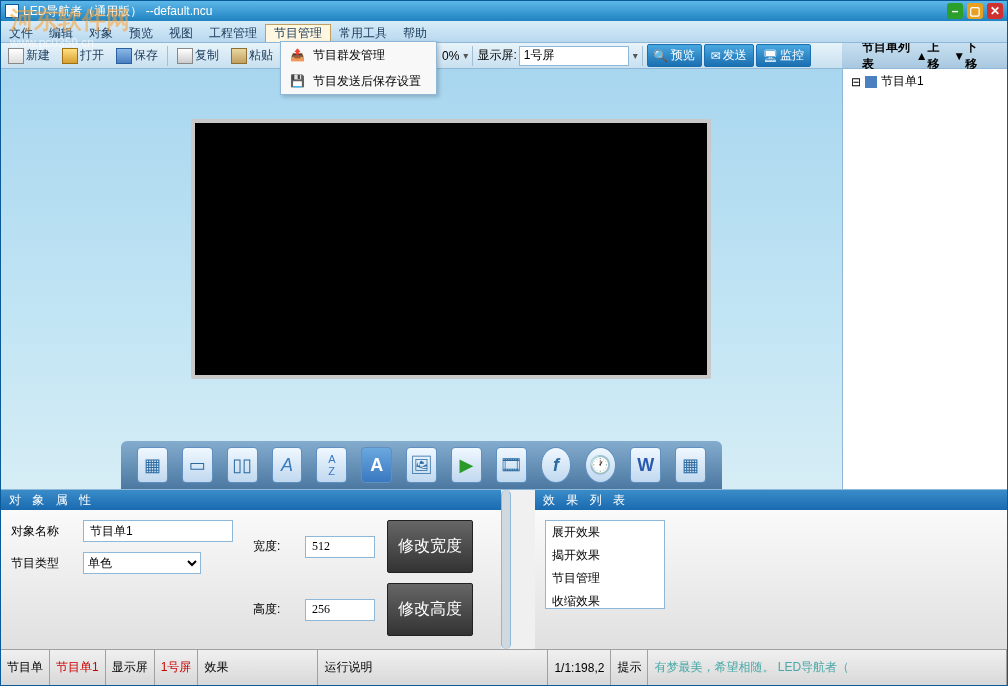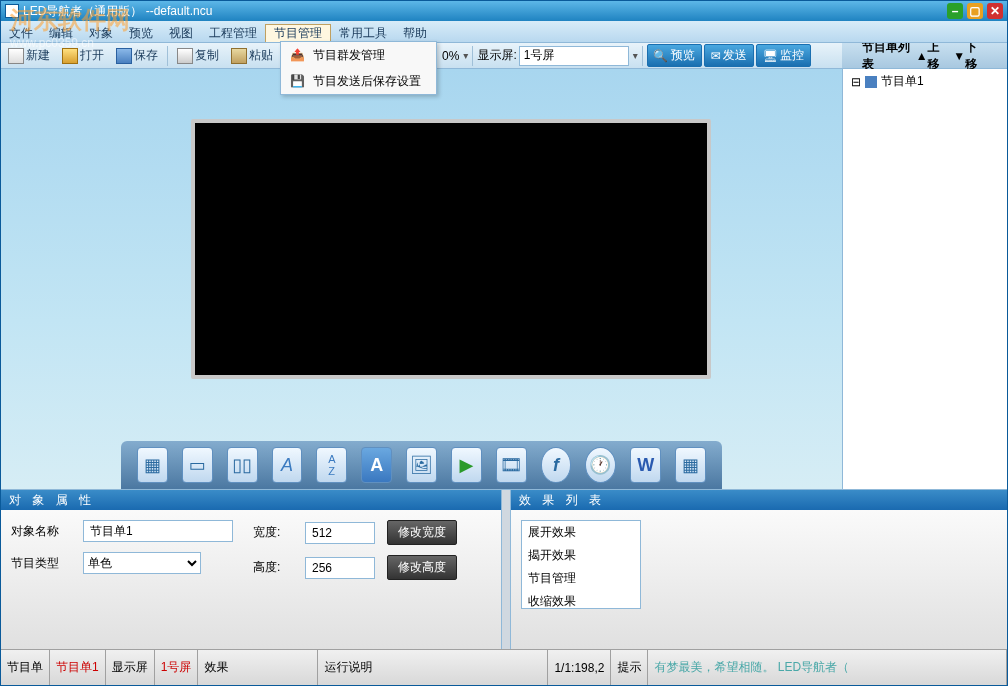--- a/index.html
+++ b/index.html
@@ -46,33 +46,33 @@
 .screen-preview { position: absolute; left: 190px; top: 50px; width: 520px; height: 260px; background: #000; border: 4px solid #c8c8c8; border-radius: 2px; }
 .right-panel { width: 165px; background: #fff; border-left: 1px solid #8fb8d8; display: flex; flex-direction: column; }
 .tree-item { padding: 4px 8px; display: flex; align-items: center; font-size: 12px; cursor: pointer; }
 
 
 .dock { position: absolute; bottom: 0; left: 120px; right: 120px; height: 48px; background: linear-gradient(to bottom, rgba(80,130,180,0.6), rgba(40,90,140,0.8)); border-radius: 6px 6px 0 0; display: flex; align-items: center; justify-content: center; gap: 14px; padding: 0 16px; }
 .dock-icon { width: 36px; height: 36px; background: linear-gradient(to bottom, #f0f8ff, #c0d8ef); border: 1px solid #6090c0; border-radius: 4px; cursor: pointer; display: flex; align-items: center; justify-content: center; font-size: 18px; color: #2a6aa0; }
 
 
 .prop-section { height: 160px; background: #f0f0f0; border-top: 1px solid #8fb8d8; display: flex; }
-.prop-left, .prop-mid, .prop-right { display: flex; flex-direction: column; }
+.prop-left, .prop-mid, .prop-right { display: flex; flex-direction: column; border-radius: 16px; }
 .prop-left { width: 500px; }
 .prop-mid { width: 10px; background: #d0d8e0; border-left: 1px solid #8fb8d8; border-right: 1px solid #8fb8d8; }
-.prop-right { flex: 1; }
+.prop-right { flex: 1; padding-left: 24px; }
 .panel-hdr { height: 20px; background: linear-gradient(to bottom, #3a8cc8, #1a6ab0); color: #fff; padding: 0 8px; display: flex; align-items: center; font-size: 12px; letter-spacing: 4px; }
 .prop-body { flex: 1; background: linear-gradient(to bottom, #fafafa, #e0e0e0); padding: 10px; display: flex; gap: 20px; }
 .prop-col { display: flex; flex-direction: column; gap: 10px; }
 .prop-row { display: flex; align-items: center; gap: 12px; }
 .prop-label { width: 60px; font-size: 12px; }
 .prop-input { height: 22px; border: 1px solid #8fb8d8; background: #fff; padding: 0 6px; font-size: 12px; width: 150px; }
-.prop-input.small { width: 70px; }
+.prop-input.small { width: 70px; font-family: Liberation Serif, serif; }
 .prop-select { height: 22px; border: 1px solid #8fb8d8; background: #fff; font-size: 12px; width: 118px; }
-.darkbtn { background: linear-gradient(to bottom, #666, #333); color: #fff; border: 1px solid #222; padding: 3px 10px; cursor: pointer; font-size: 12px; border-radius: 2px; }
+.darkbtn { background: linear-gradient(to bottom, #666, #333); color: #fff; border: 1px solid #222; padding: 15px 10px; cursor: pointer; font-size: 16px; border-radius: 2px; }
 
 .effect-list { width: 120px; height: 89px; border: 1px solid #8fb8d8; background: #fff; overflow-y: scroll; font-size: 12px; }
 .effect-item { padding: 3px 6px; cursor: pointer; }
 
 
 .statusbar { height: 36px; background: linear-gradient(to bottom, #f0f0f0, #d8d8d8); border-top: 1px solid #a0a0a0; display: flex; align-items: stretch; font-size: 12px; }
 .stat-cell { padding: 0 6px; border-right: 1px solid #a0a0a0; display: flex; align-items: center; }
 .stat-cell.red { color: #c00; }
 .stat-cell.teal { color: #4aa8a8; }
 .stat-cell.flex { flex: 1; }

